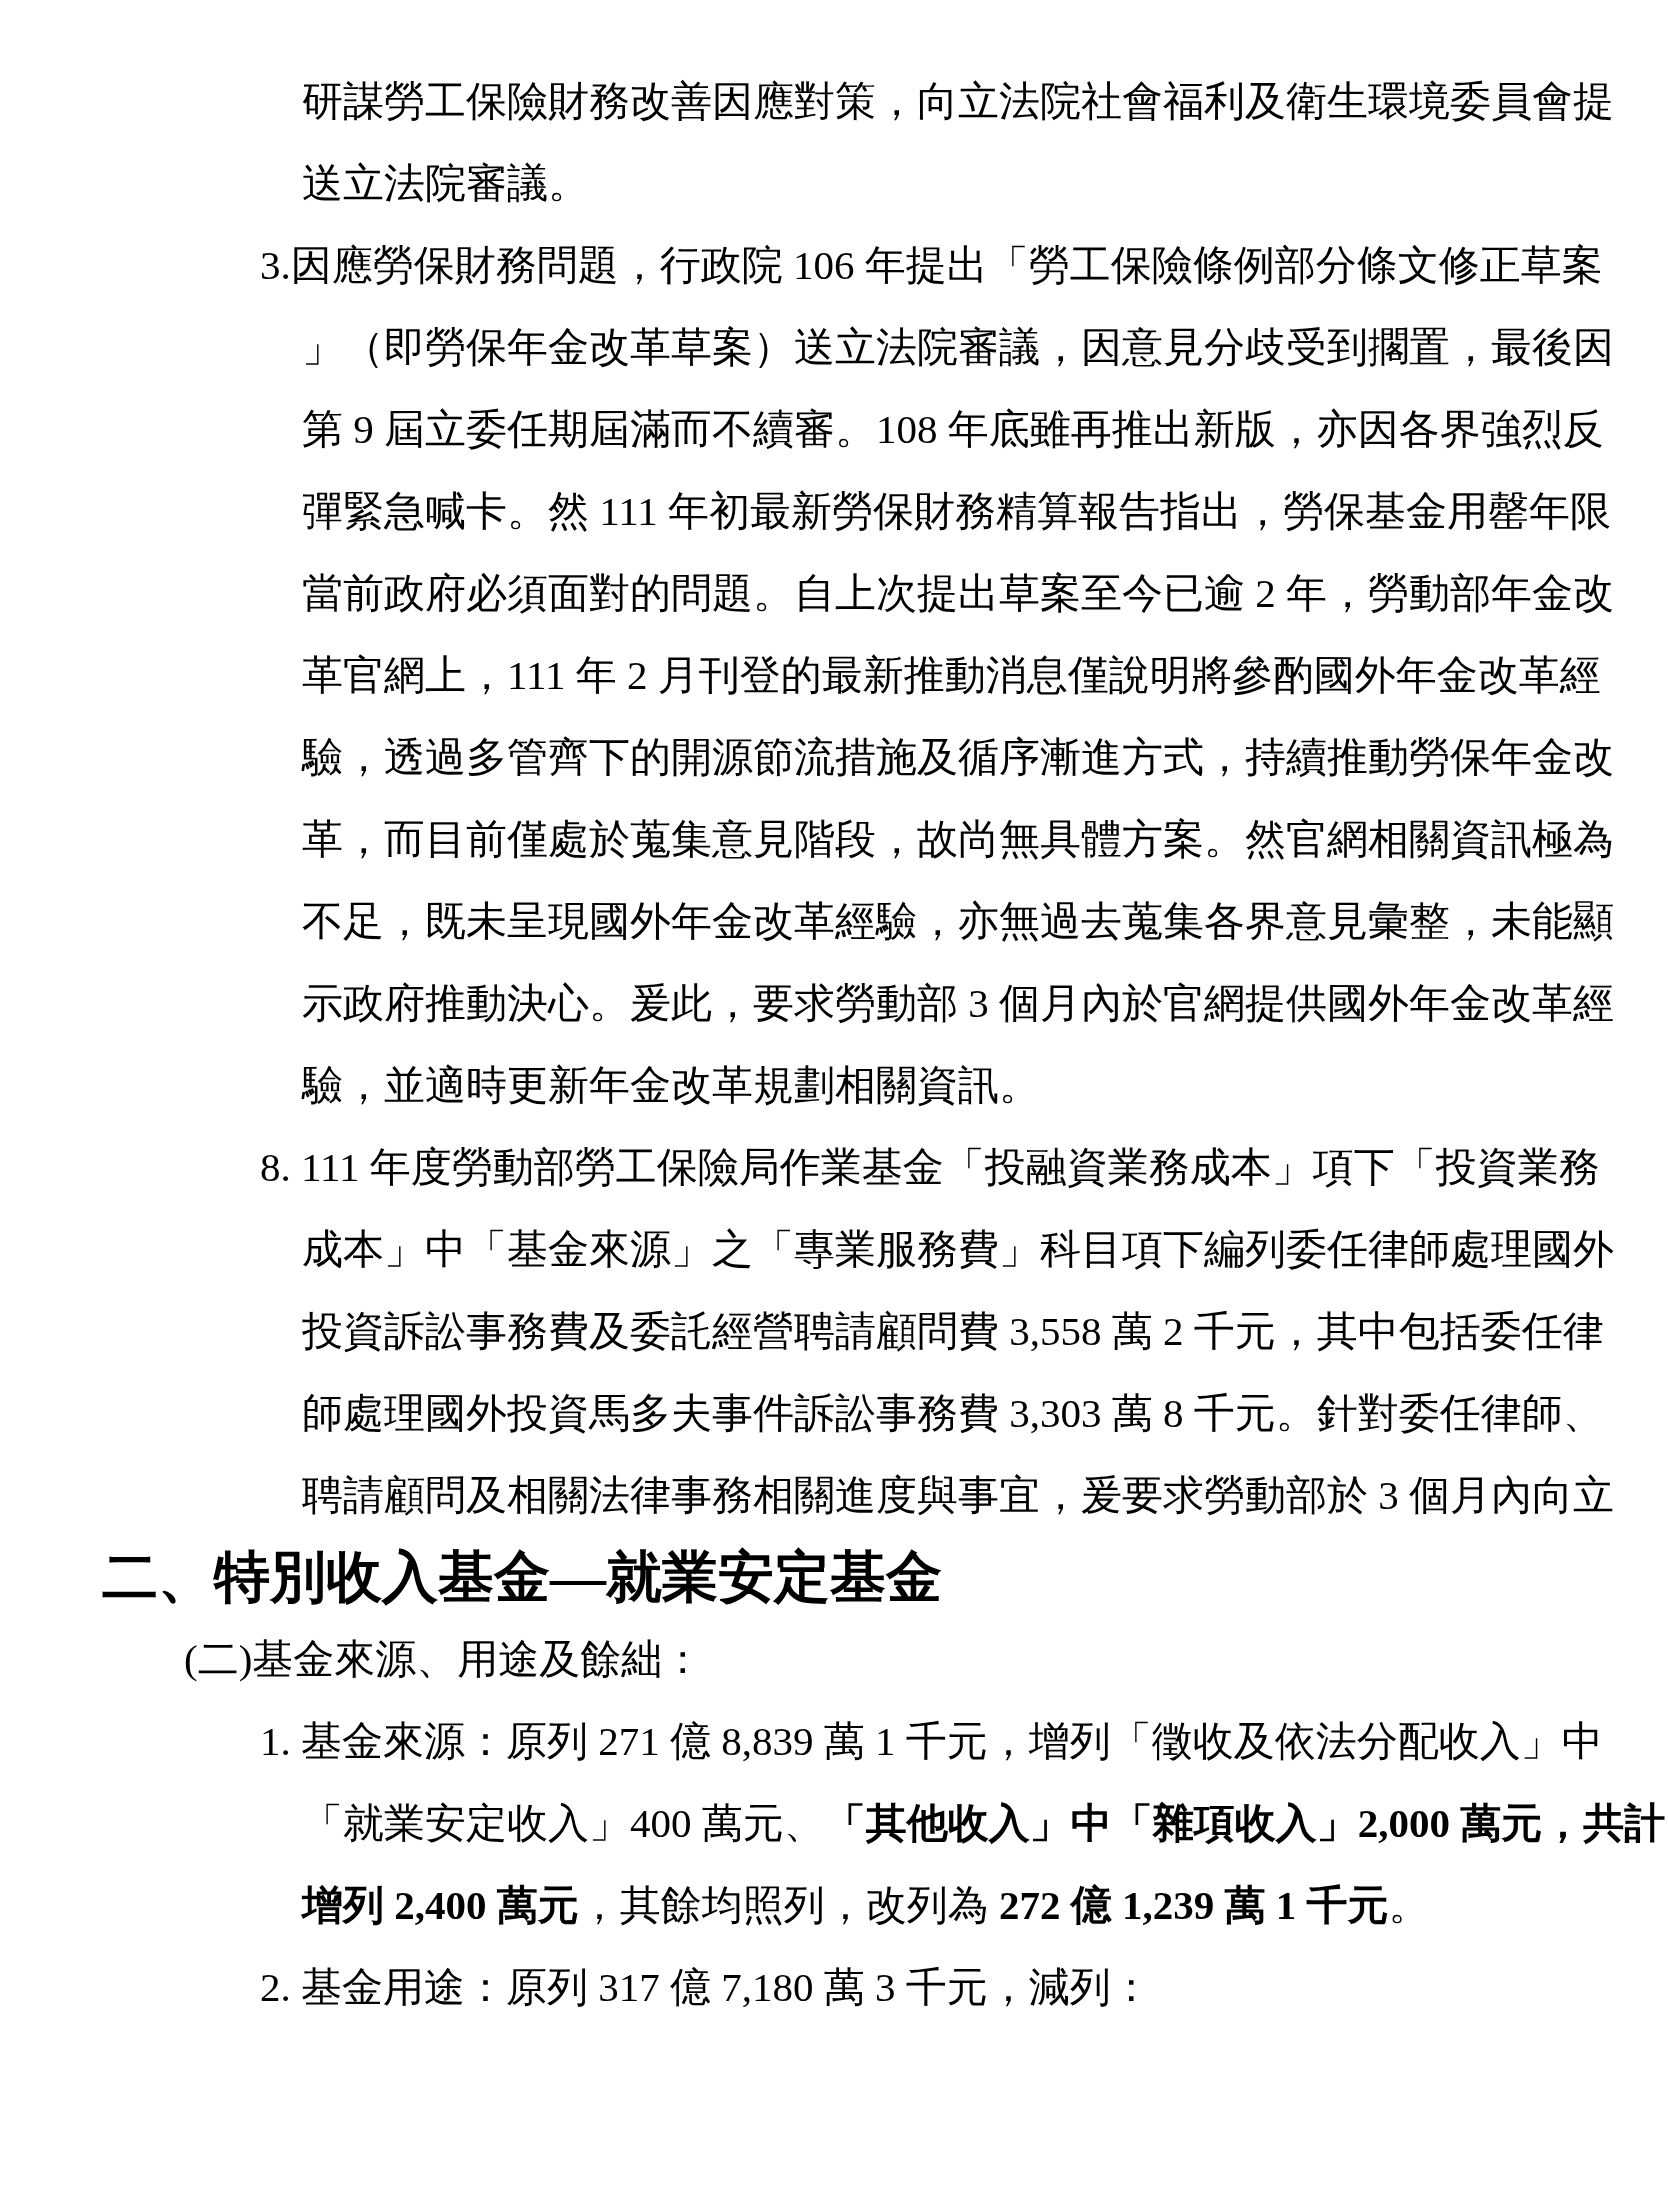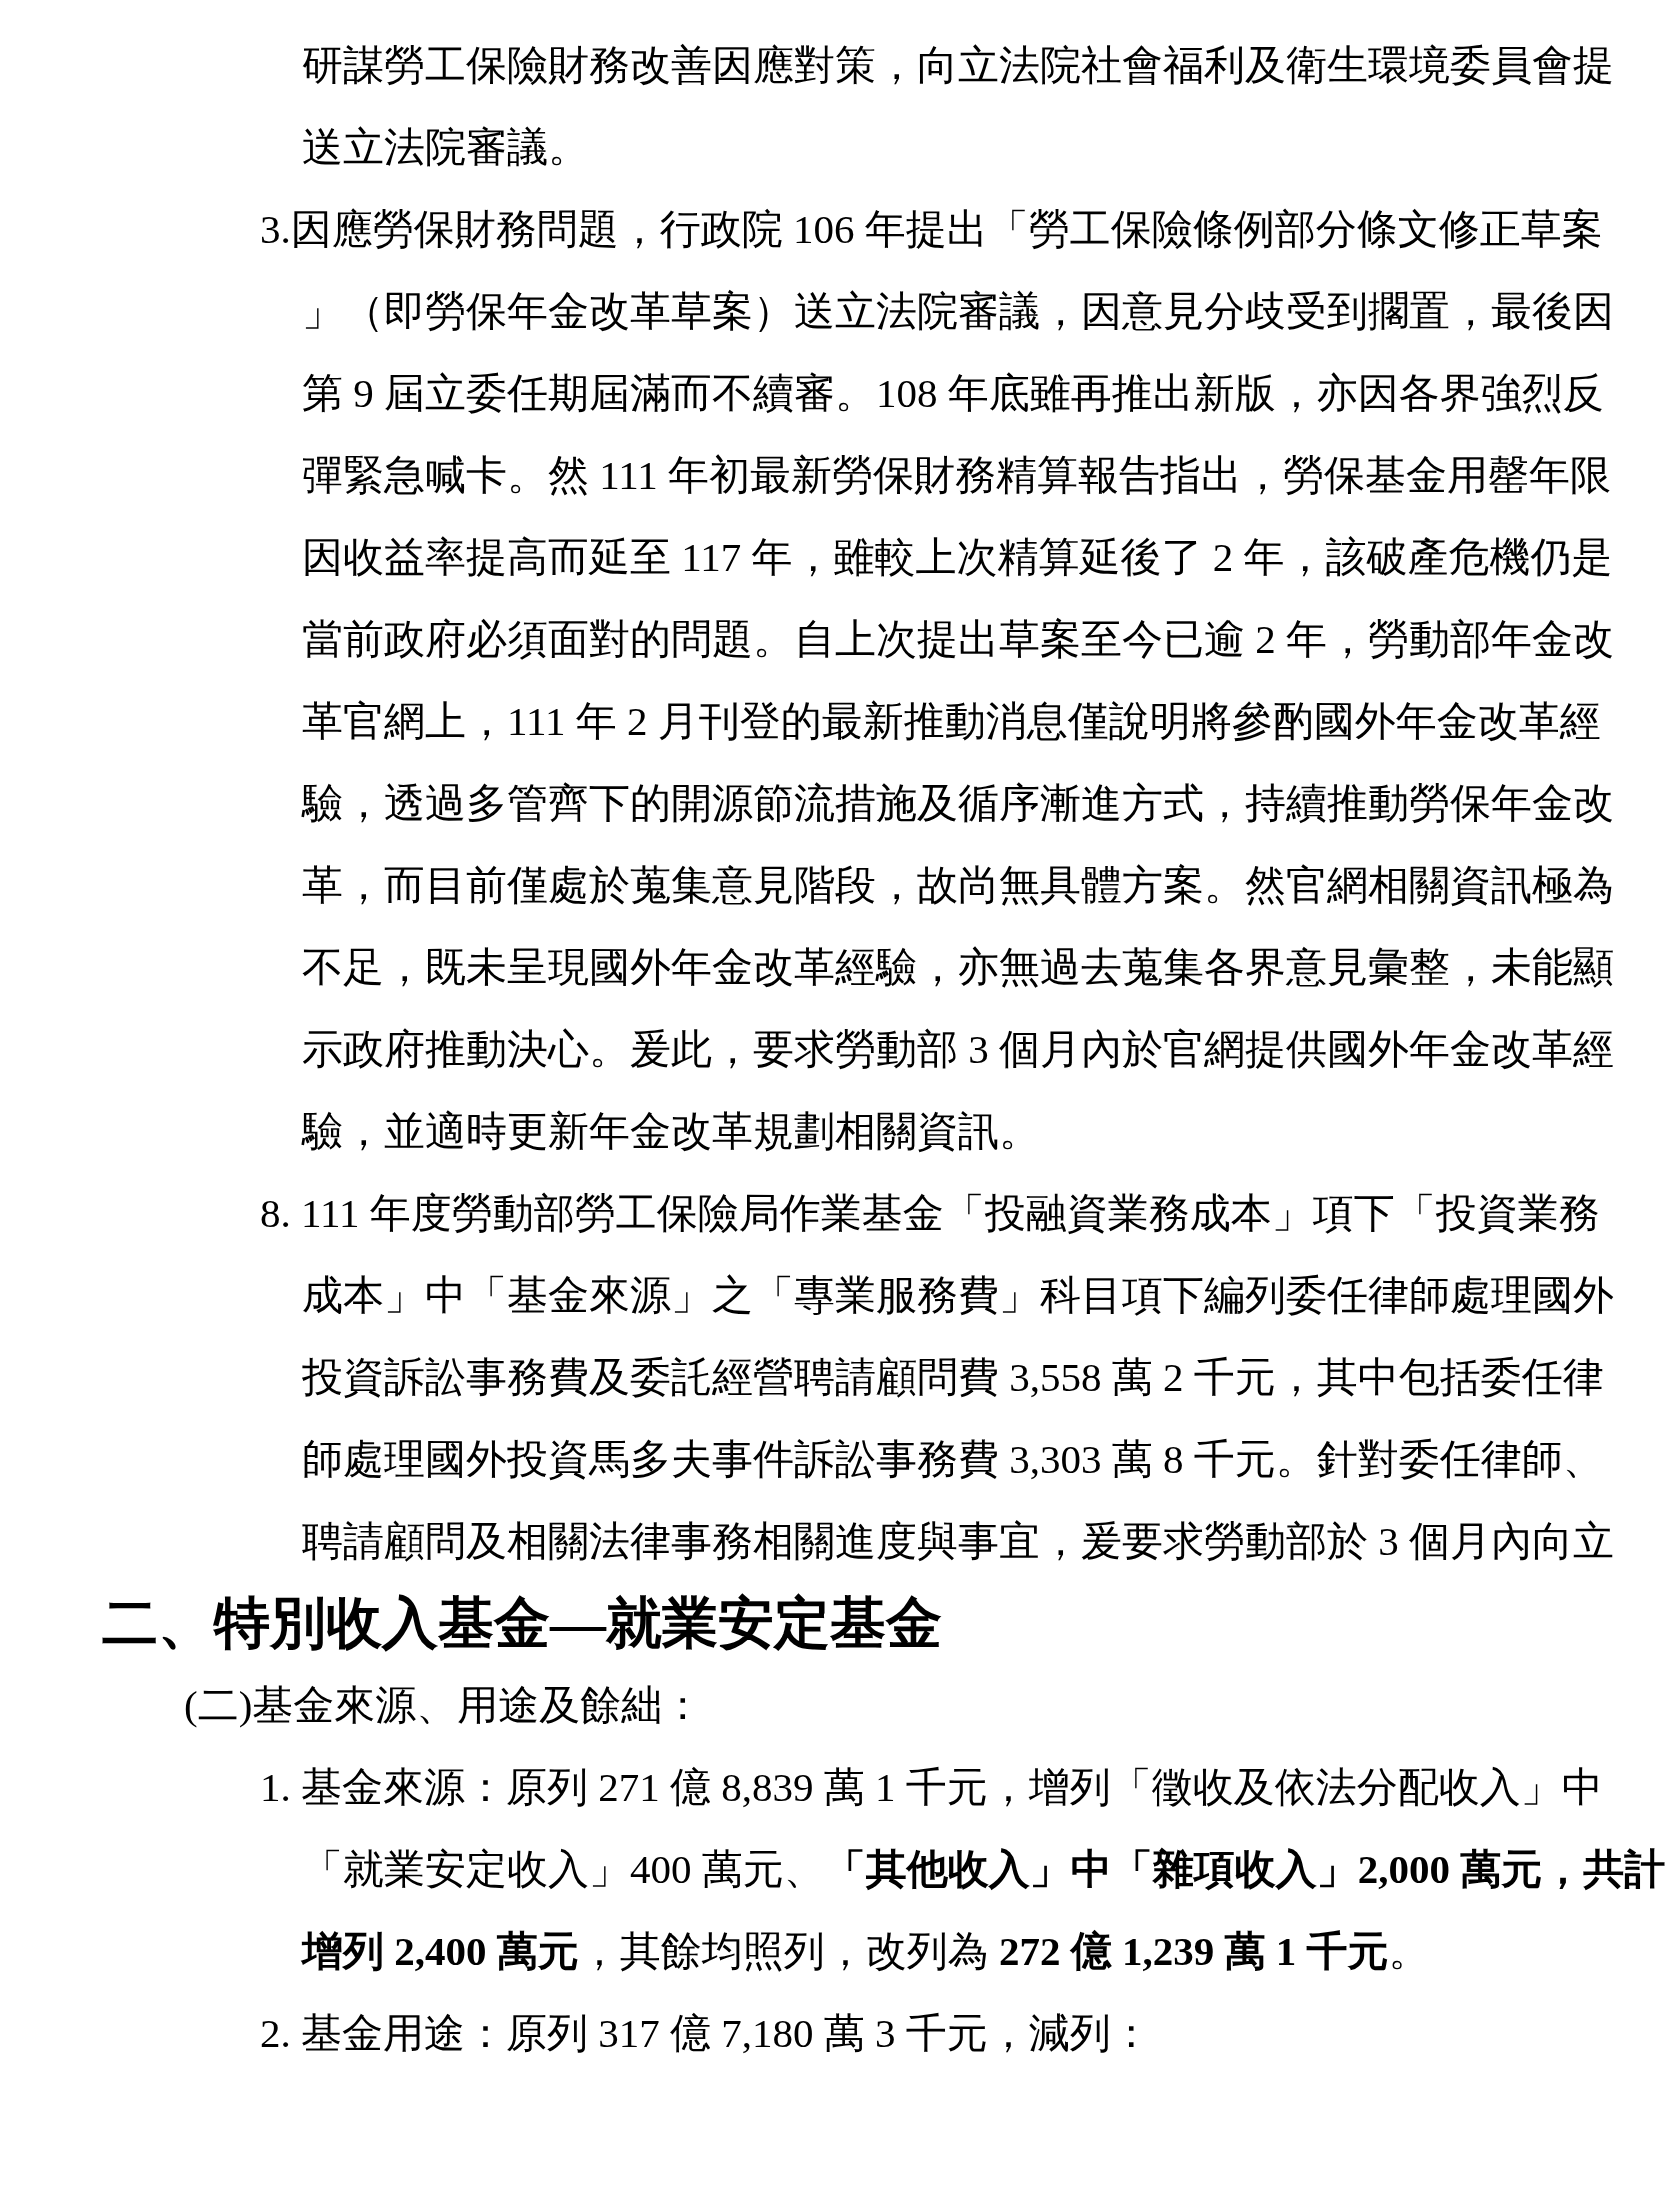--- a/index.html
+++ b/index.html
@@ -6,21 +6,21 @@
   .page {
     position: relative;
     width: 1670px;
     height: 2205px;
     margin: 0 auto;
     background: #ffffff;
     color: #000000;
     font-family: "Liberation Serif", "DejaVu Serif", serif;
     overflow: hidden;
   }
-  .doc { padding-top: 24px; }
+  .doc { padding-top: 24px; margin-top: 36px; }
   .line {
     height: 82px;
     line-height: 82px;
     font-size: 41px;
     margin-right: 71px;
     white-space: nowrap;
     overflow: visible;
   }
   .line.fill {
     text-align: justify;
@@ -40,21 +40,20 @@
 <body>
 
 <div class="page">
   <main class="doc">
       <div class="line level-continuation fill"><span>研謀勞工保險財務改善因應對策，向立法院社會福利及衛生環境委員會提</span></div>
       <div class="line level-continuation"><span>送立法院審議。</span></div>
       <div class="line level-list-item fill"><span>3.因應勞保財務問題，行政院 106 年提出「勞工保險條例部分條文修正草案</span></div>
       <div class="line level-continuation fill"><span>」（即勞保年金改革草案）送立法院審議，因意見分歧受到擱置，最後因</span></div>
       <div class="line level-continuation fill"><span>第 9 屆立委任期屆滿而不續審。108 年底雖再推出新版，亦因各界強烈反</span></div>
       <div class="line level-continuation fill"><span>彈緊急喊卡。然 111 年初最新勞保財務精算報告指出，勞保基金用罄年限</span></div>
-      <div class="line level-continuation fill"><span>因收益率提高而延至 117 年，雖較上次精算延後了 2 年，該破產危機仍是</span></div>
       <div class="line level-continuation fill"><span>當前政府必須面對的問題。自上次提出草案至今已逾 2 年，勞動部年金改</span></div>
       <div class="line level-continuation fill"><span>革官網上，111 年 2 月刊登的最新推動消息僅說明將參酌國外年金改革經</span></div>
       <div class="line level-continuation fill"><span>驗，透過多管齊下的開源節流措施及循序漸進方式，持續推動勞保年金改</span></div>
       <div class="line level-continuation fill"><span>革，而目前僅處於蒐集意見階段，故尚無具體方案。然官網相關資訊極為</span></div>
       <div class="line level-continuation fill"><span>不足，既未呈現國外年金改革經驗，亦無過去蒐集各界意見彙整，未能顯</span></div>
       <div class="line level-continuation fill"><span>示政府推動決心。爰此，要求勞動部 3 個月內於官網提供國外年金改革經</span></div>
       <div class="line level-continuation"><span>驗，並適時更新年金改革規劃相關資訊。</span></div>
       <div class="line level-list-item fill"><span>8. 111 年度勞動部勞工保險局作業基金「投融資業務成本」項下「投資業務</span></div>
       <div class="line level-continuation fill"><span>成本」中「基金來源」之「專業服務費」科目項下編列委任律師處理國外</span></div>
       <div class="line level-continuation fill"><span>投資訴訟事務費及委託經營聘請顧問費 3,558 萬 2 千元，其中包括委任律</span></div>

